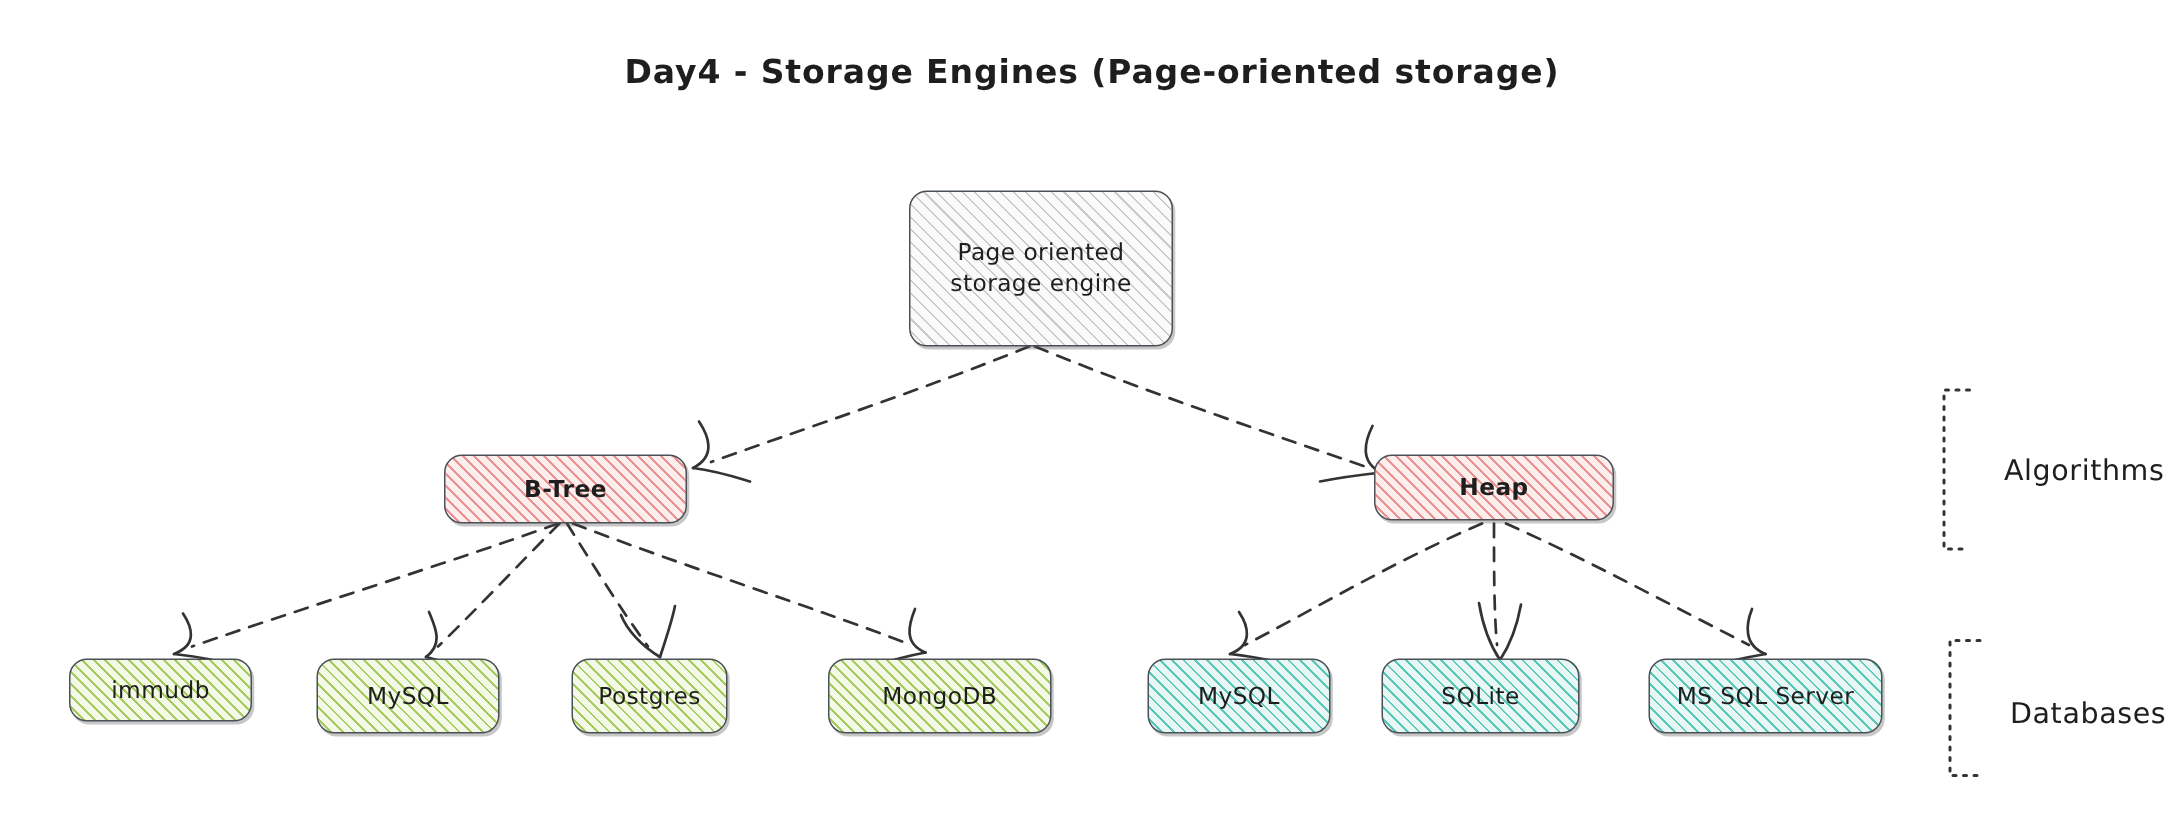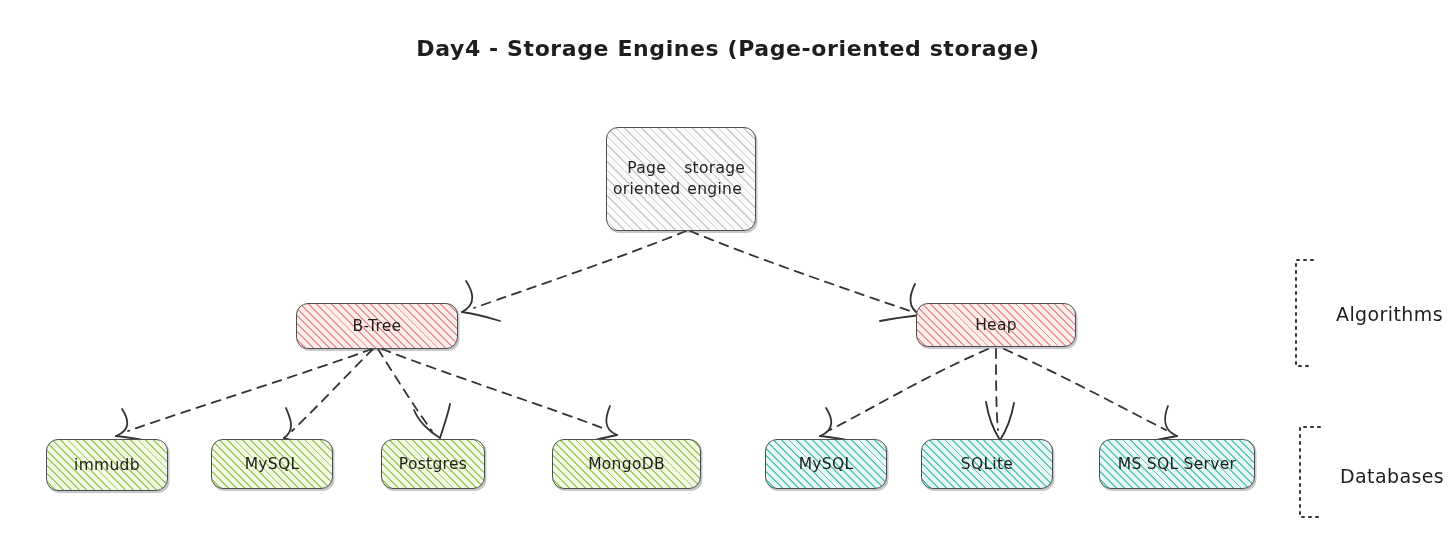--- a/index.html
+++ b/index.html
@@ -67,20 +67,21 @@
   }
   .fill-red {
     background-color: #fdeeee;
     background-image: repeating-linear-gradient(
       45deg,
       rgba(232,130,130,0.85) 0px,
       rgba(232,130,130,0.85) 1.4px,
       rgba(0,0,0,0) 1.4px,
       rgba(0,0,0,0) 5.5px
     );
+    font-weight: bold;
   }
   .fill-green {
     background-color: #f3f9e6;
     background-image: repeating-linear-gradient(
       45deg,
       rgba(150,196,70,0.85) 0px,
       rgba(150,196,70,0.85) 1.4px,
       rgba(0,0,0,0) 1.4px,
       rgba(0,0,0,0) 5.5px
     );
@@ -168,34 +169,34 @@
   </g>
 
   <g fill="none" stroke="#333333" stroke-width="2" stroke-linecap="round" stroke-dasharray="2 5">
     <path d="M1313 260 L1296 260 L1296 366 L1313 366"></path>
     <path d="M1320 427 L1300 427 L1300 517 L1320 517"></path>
   </g>
 </svg>
 
 <div class="diagram-title">Day4 - Storage Engines (Page-oriented storage)</div>
 
-<div class="node fill-gray" style="left:606px; top:127px; width:150px; height:104px; flex-direction:row;">
+<div class="node fill-gray" style="left:606px; top:127px; width:176px; height:104px; flex-direction:column;">
   <span>Page oriented</span>
   <span>storage engine</span>
 </div>
 
 <div class="node fill-red" style="left:296px; top:303px; width:162px; height:46px;">
   <span>B-Tree</span>
 </div>
 
 <div class="node fill-red" style="left:916px; top:303px; width:160px; height:44px;">
   <span>Heap</span>
 </div>
 
-<div class="node fill-green" style="left:46px; top:439px; width:122px; height:52px;">
+<div class="node fill-green" style="left:46px; top:439px; width:122px; height:42px;">
   <span>immudb</span>
 </div>
 
 <div class="node fill-green" style="left:211px; top:439px; width:122px; height:50px;">
   <span>MySQL</span>
 </div>
 
 <div class="node fill-green" style="left:381px; top:439px; width:104px; height:50px;">
   <span>Postgres</span>
 </div>

